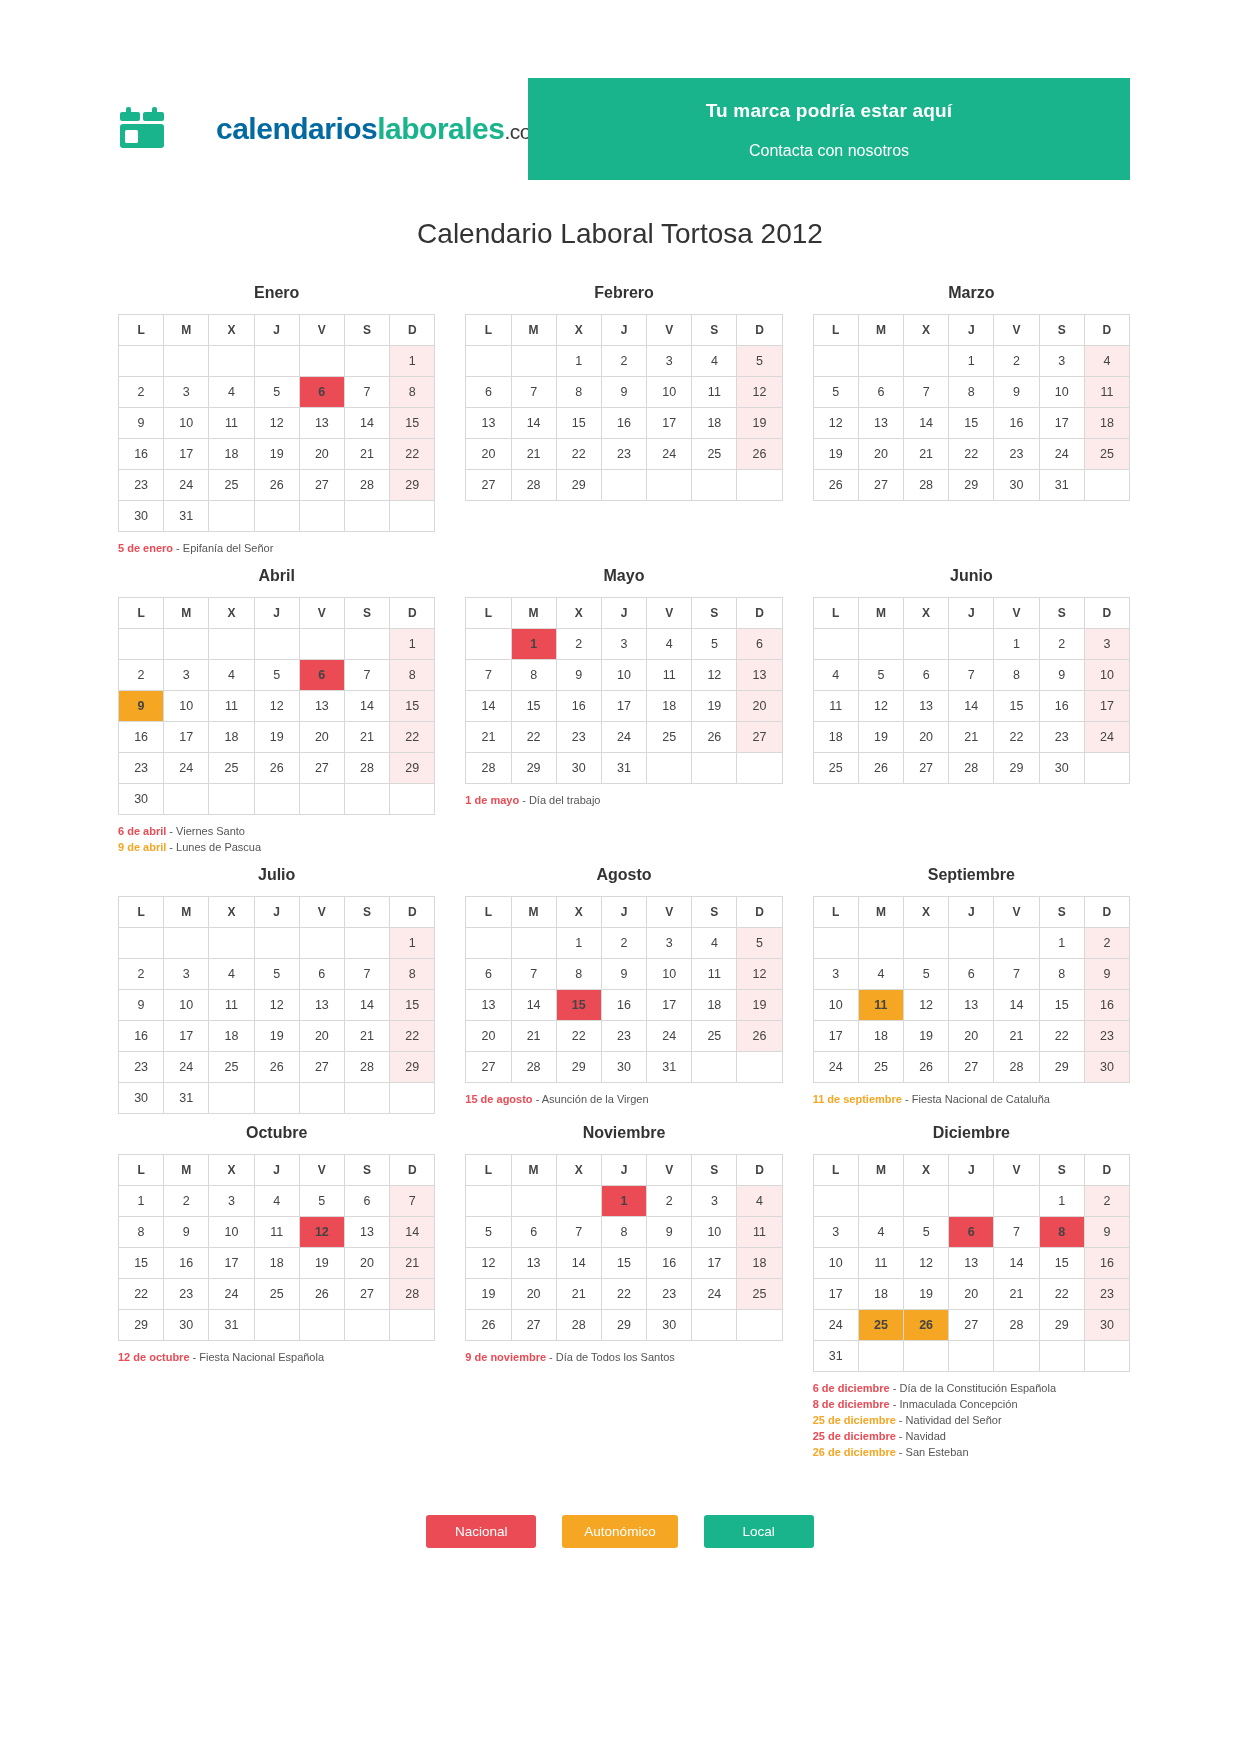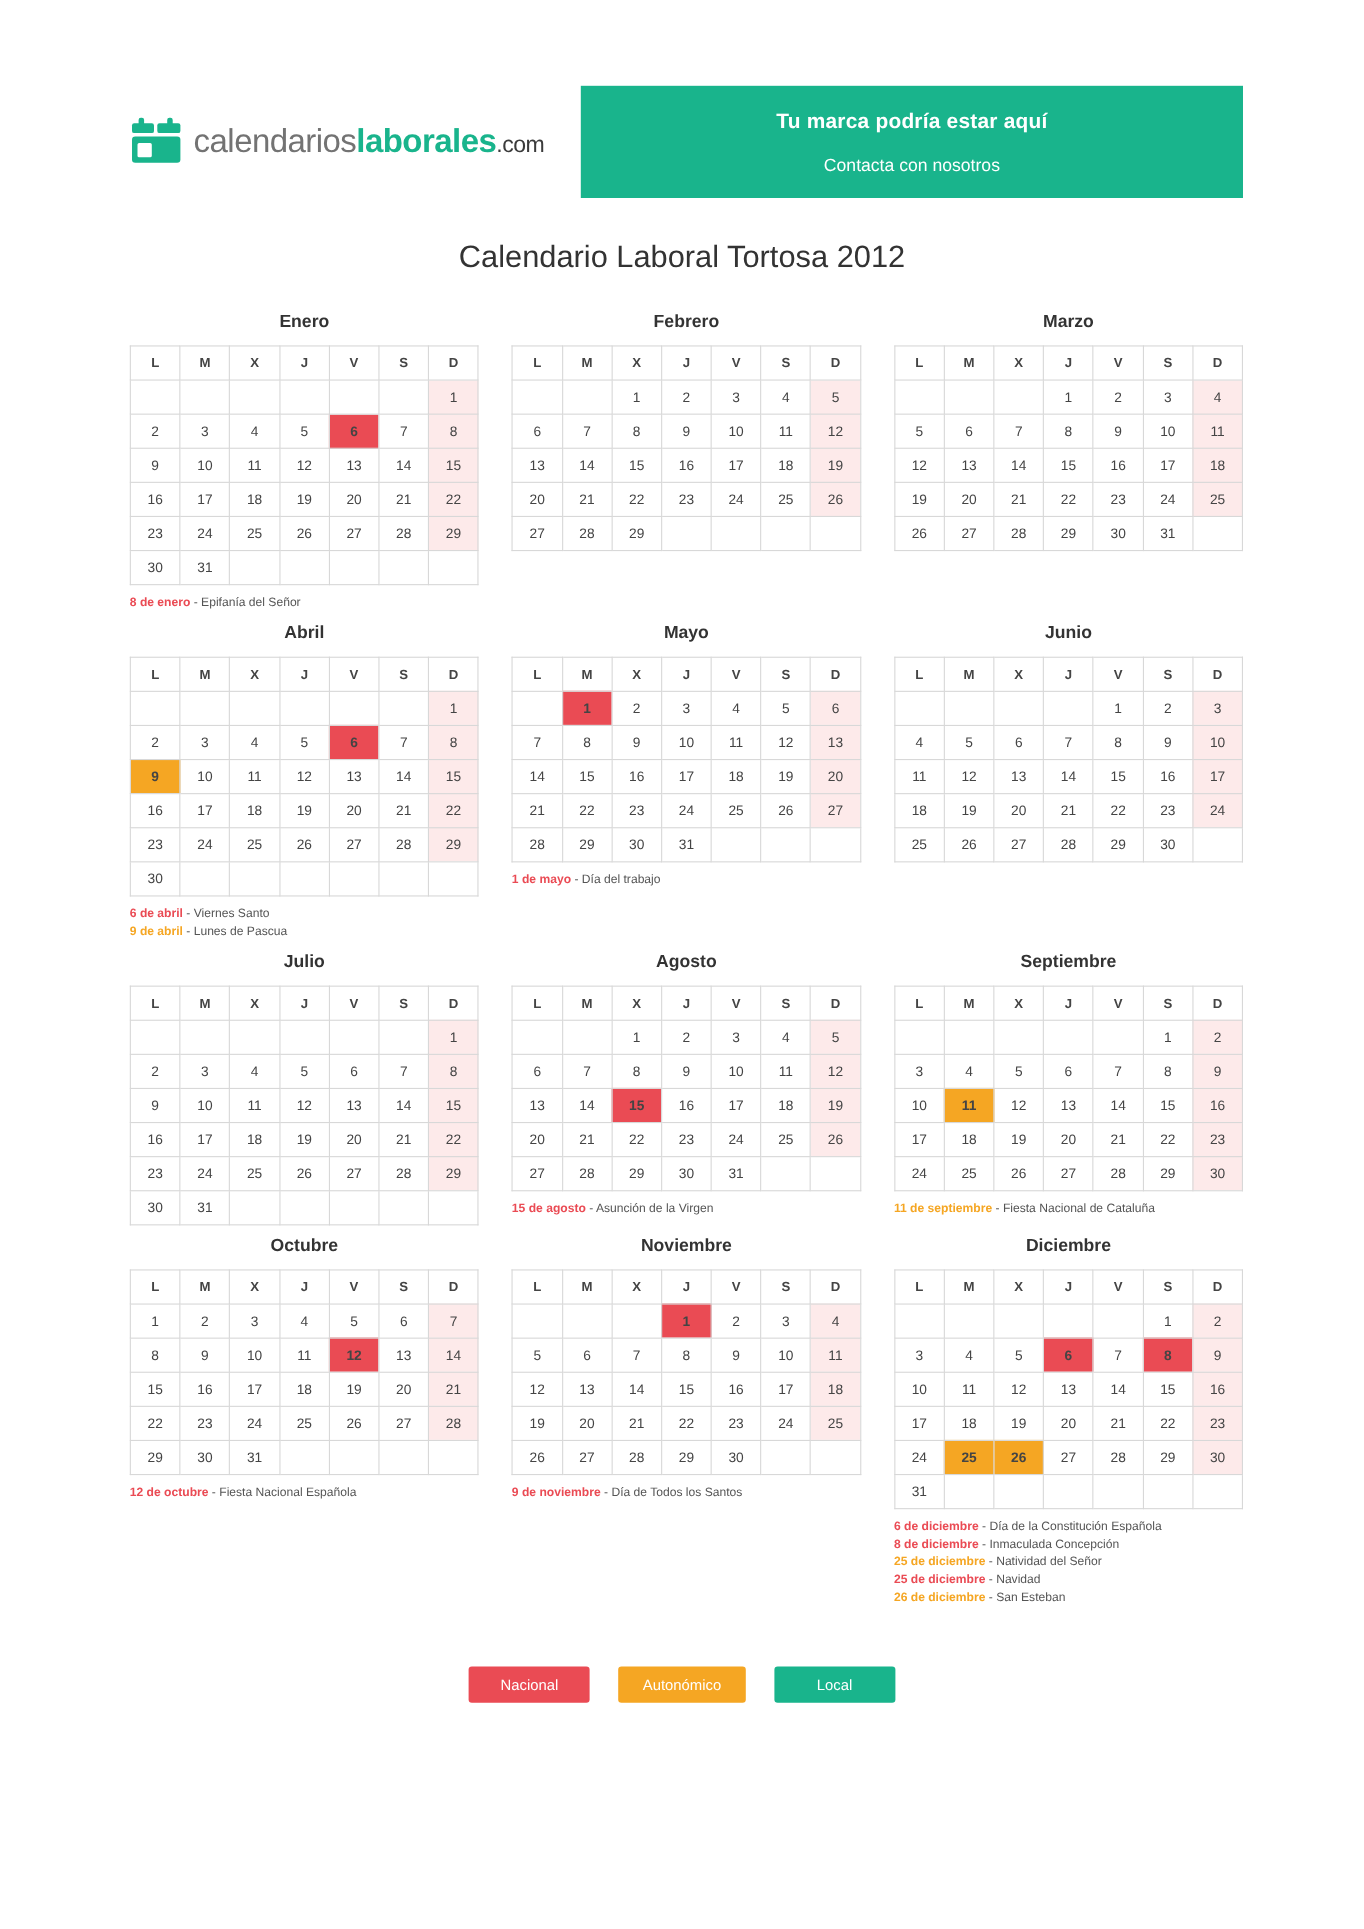--- a/index.html
+++ b/index.html
@@ -11,21 +11,21 @@
     color: #333;
   }
   .page { position: relative; width: 1240px; height: 1754px; padding: 0; }
 
   
   .header { display: flex; align-items: stretch; margin: 78px 0 0 0; padding: 0 110px 0 118px; }
   .logo-wrap { display: flex; align-items: center; flex: 0 0 auto; width: 400px; }
   .logo-mark { width: 48px; height: 48px; position: relative; margin-right: 10px; }
   .logo-mark svg { display: block; }
   .logo-text { font-size: 30px; letter-spacing: -0.5px; white-space: nowrap; }
-  .logo-text .t1 { color: #737373; font-weight: 400; }
+  .logo-text .t1 { color: #0369a1; font-weight: 700; margin-left: 40px; }
   .logo-text .t2 { color: #19b48c; font-weight: 700; }
   .logo-text .t3 { color: #3b3b3b; font-weight: 400; font-size: 21px; }
 
   .banner {
     flex: 1 1 auto;
     background: #19b48c;
     color: #fff;
     text-align: center;
     padding: 22px 10px 20px 10px;
     margin-left: 10px;
@@ -199,21 +199,21 @@
               <td>31</td>
               <td class="empty">&nbsp;</td>
               <td class="empty">&nbsp;</td>
               <td class="empty">&nbsp;</td>
               <td class="empty">&nbsp;</td>
               <td class="empty">&nbsp;</td>
             </tr>
           </tbody>
         </table>
         <div class="notes">
-          <div class="note nac"><span class="d">8 de enero</span><span> - Epifanía del Señor</span></div>
+          <div class="note nac"><span class="d">5 de enero</span><span> - Epifanía del Señor</span></div>
         </div>
       </div>
       <div class="month-cell">
         <div class="month-name">Febrero</div>
         <table class="cal">
           <thead>
             <tr>
               <th>L</th>
               <th>M</th>
               <th>X</th>

